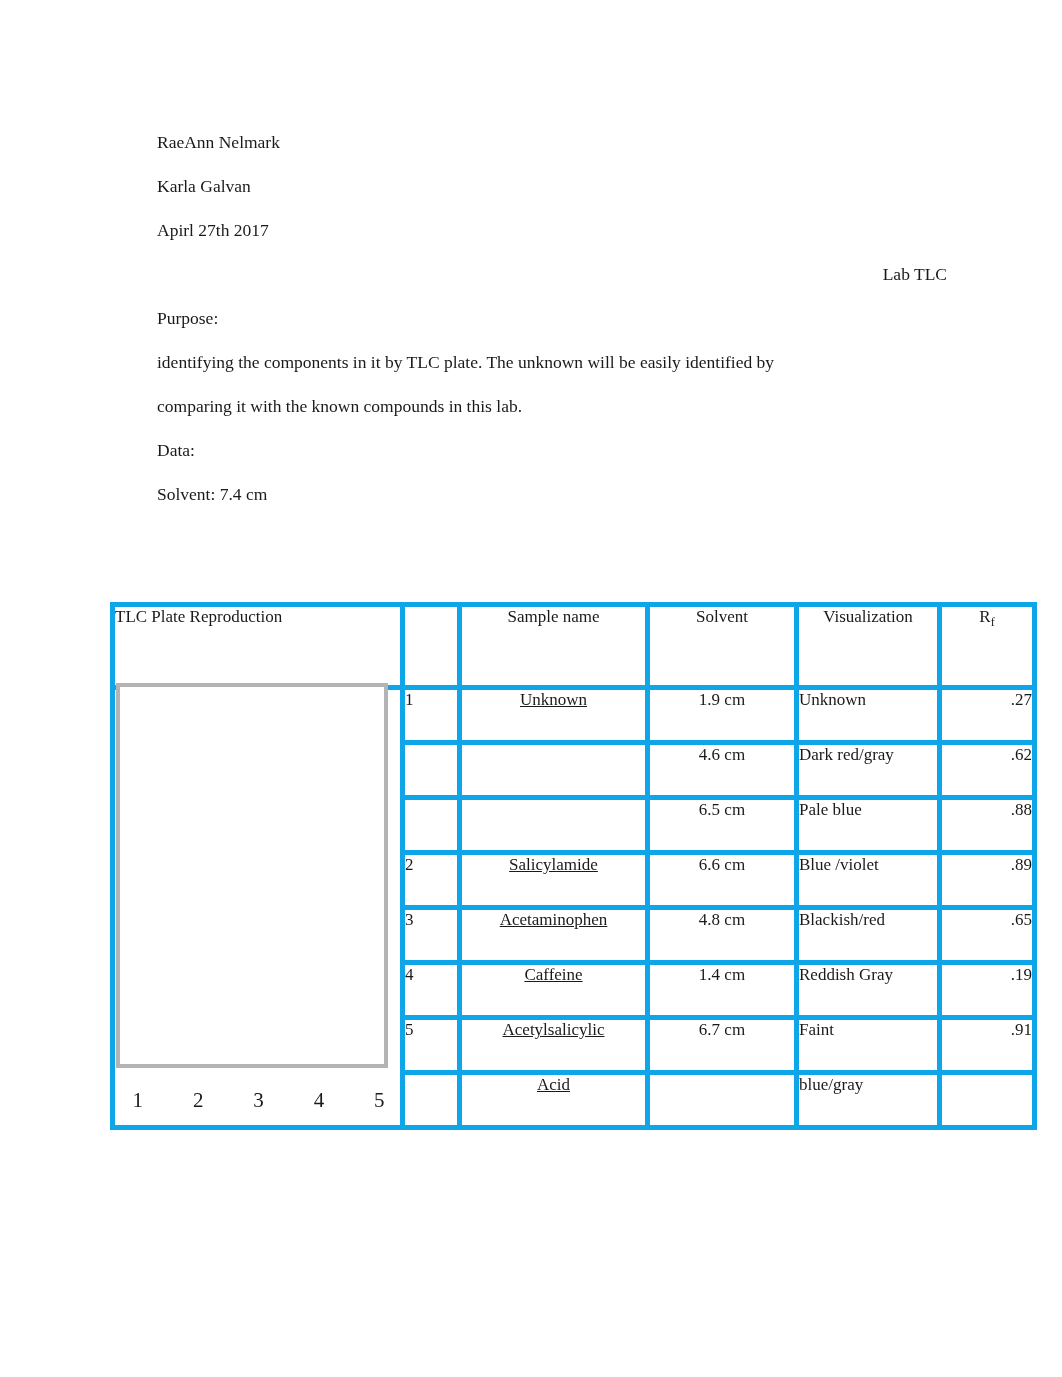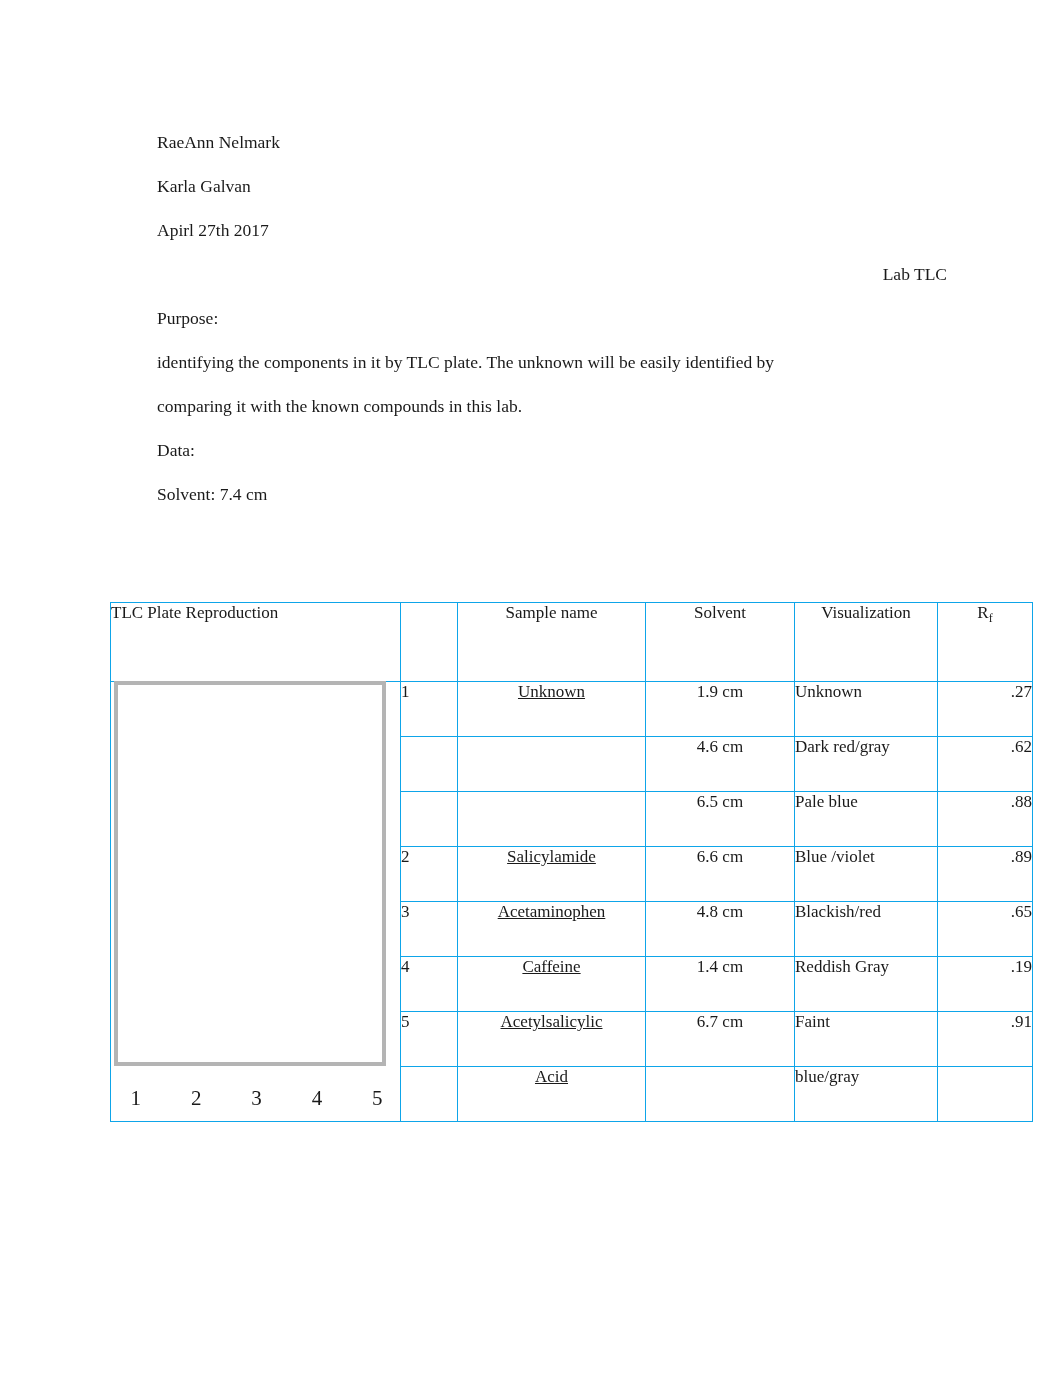--- a/index.html
+++ b/index.html
@@ -51,21 +51,21 @@
   
   .tlc-table {
     position: absolute;
     left: 78px;
     top: 602px;
     width: 922px;
     border-collapse: collapse;
     table-layout: fixed;
   }
   .tlc-table td, .tlc-table th {
-    border: 1px solid #0ea5e9;
+    border: 5px solid #0ea5e9;
     padding: 0;
     vertical-align: top;
     font-weight: normal;
     font-size: 17px;
   }
   
   .col-plate  { width: 290px; }
   .col-num    { width: 57px; }
   .col-sample { width: 188px; }
   .col-dist   { width: 149px; }

